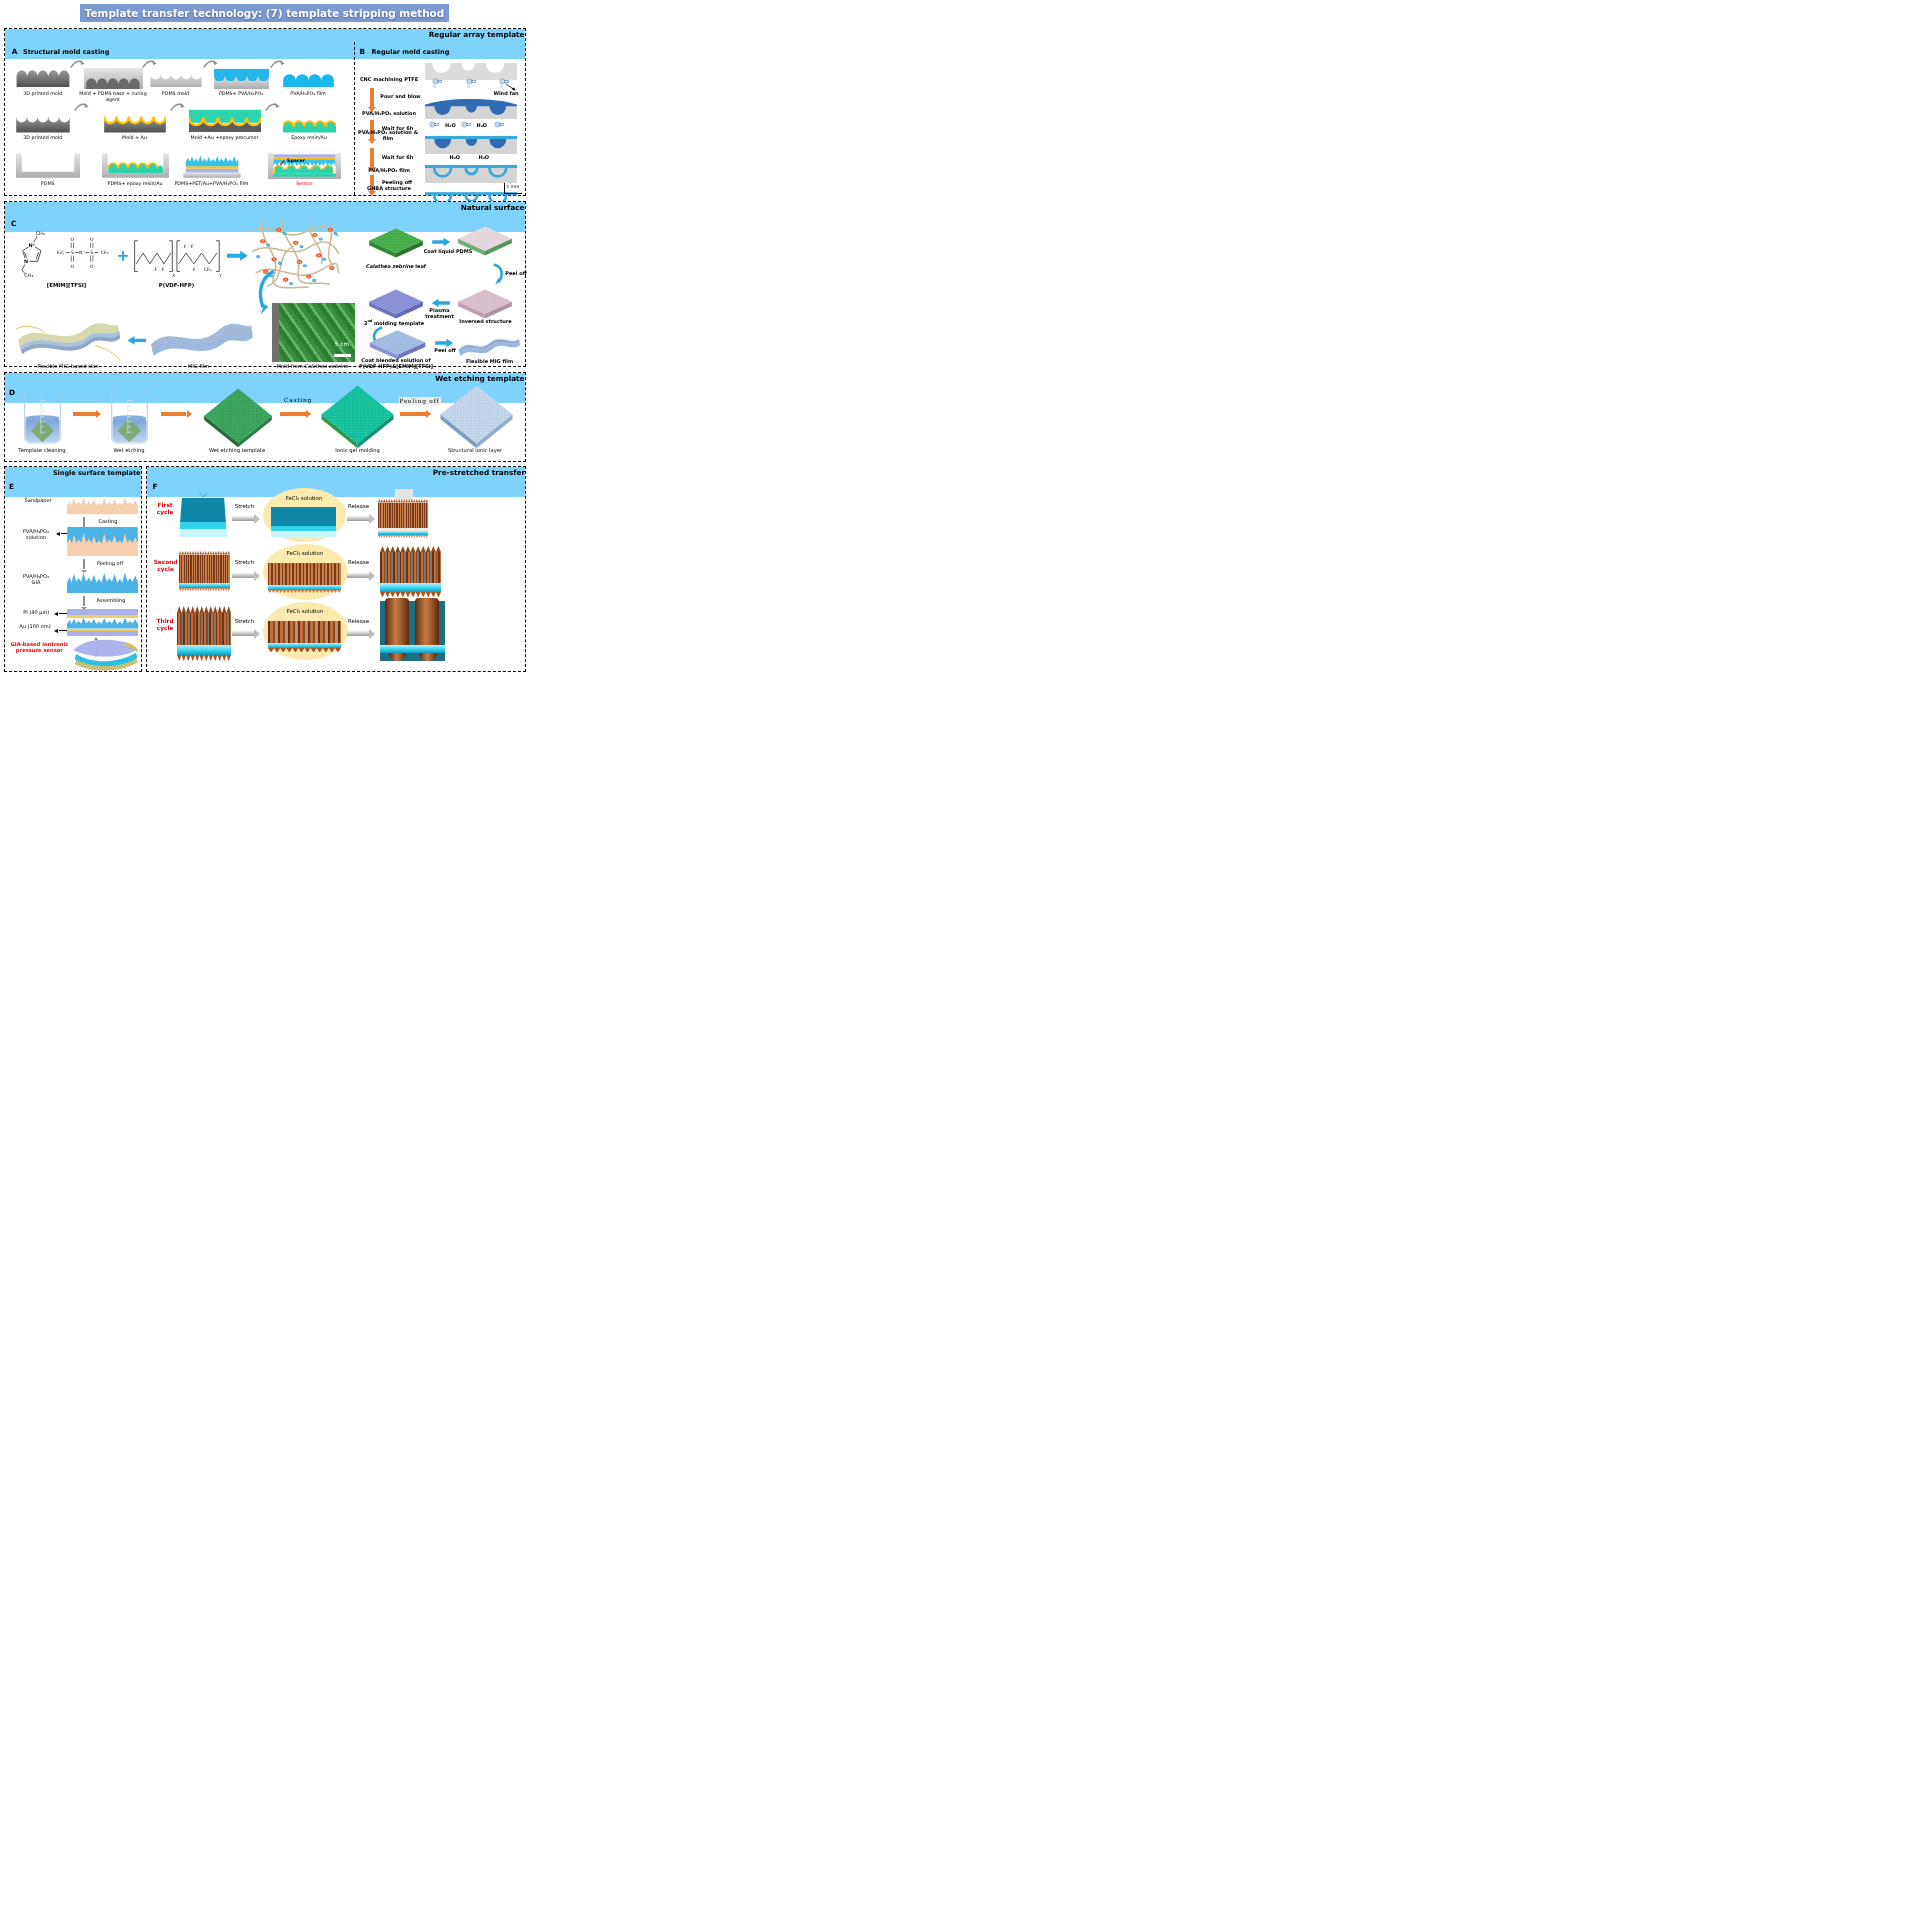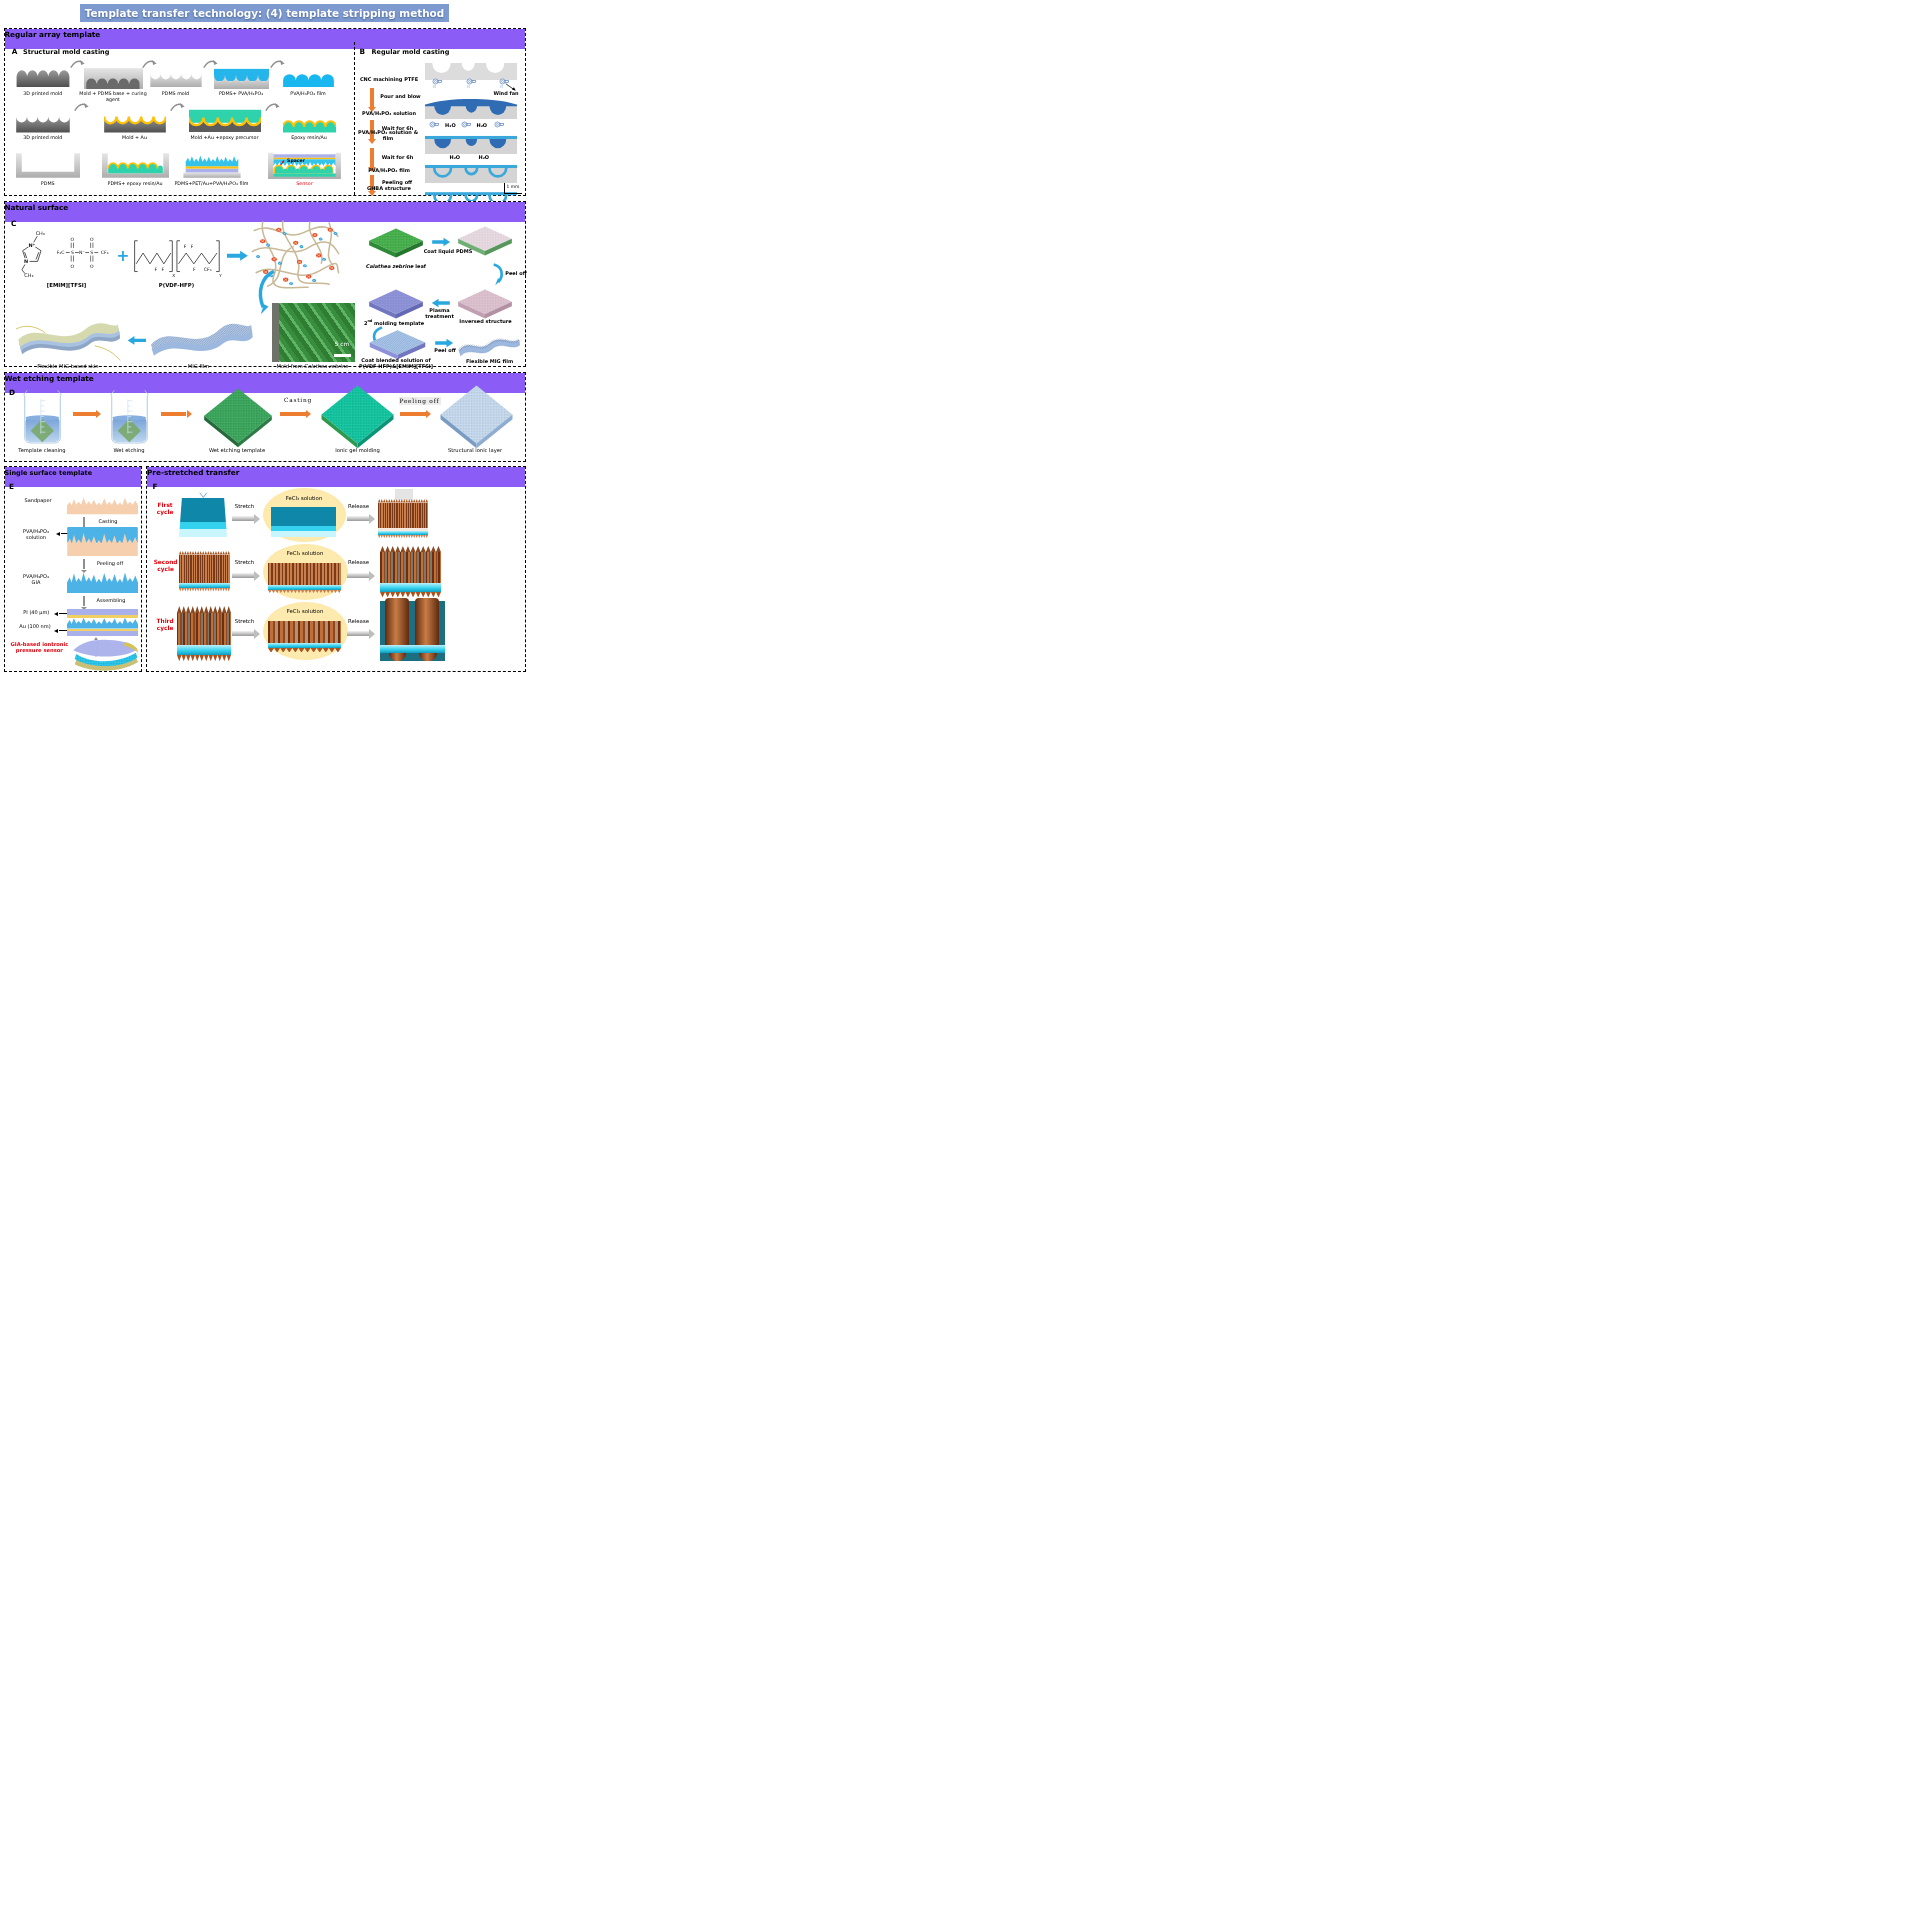--- a/index.html
+++ b/index.html
@@ -1,21 +1,21 @@
 <!DOCTYPE html>
 <html style="font-size:6.2px"><head>
 <meta charset="utf-8">
 <style>
   html,body{margin:0;padding:0;background:#fff}
   .page{position:relative;width:529px;height:675px;background:#fff;
         font-family:"DejaVu Sans","Liberation Sans",sans-serif;color:#000;overflow:hidden}
   .abs{position:absolute}
   .panel{position:absolute;border:1.2px dashed #000;box-sizing:border-box;background:#fff}
-  .strip{position:absolute;left:0;right:0;top:0;height:20px;background:#8b5cf6;
-         font-weight:bold;font-size:7.3px;line-height:12.7px;text-align:left}
+  .strip{position:absolute;left:0;right:0;top:0;height:30px;background:#7dd3fc;
+         font-weight:bold;font-size:7.3px;line-height:12.7px;text-align:right}
   .plet{position:absolute;font-weight:bold;font-size:7.3px}
   .ptitle{position:absolute;font-weight:bold;font-size:6.5px}
   .lbl{position:absolute;font-size:4.8px;line-height:1.18;text-align:center}
   .blbl{position:absolute;font-weight:bold;font-size:5px;line-height:1.15;text-align:center}
   .serif{font-family:"DejaVu Serif","Liberation Serif",serif;letter-spacing:0.8px;font-size:5.8px}
   .red{color:#e8000d}
   .it{font-style:italic}
   
   .oaR{position:absolute;height:4.2px;background:#ed7d31}
   .oaR::after{content:"";position:absolute;right:-5.8px;top:50%;transform:translateY(-50%);
@@ -68,21 +68,21 @@
         <circle cx="5" cy="5" r="1" fill="rgba(255,255,255,.4)"></circle>
       </pattern>
       <pattern id="ridgep" width="6" height="6" patternUnits="userSpaceOnUse">
         <path d="M0,6 L6,0" stroke="rgba(55,80,125,.45)" stroke-width="1.6" fill="none"></path>
       </pattern>
     </defs>
   </svg>
 
   <div class="abs" style="left:80px;top:4.2px;width:369px;height:17.7px;background:#7d9bd1;">
     <div style="width:100%;height:100%;display:flex;align-items:center;justify-content:center;
-                color:#fff;font-weight:bold;font-size:10.4px;text-shadow:0 1.2px 1.9px rgba(30,50,90,.55)">Template transfer technology: (4) template stripping method</div>
+                color:#fff;font-weight:bold;font-size:10.4px;text-shadow:0 1.2px 1.9px rgba(30,50,90,.55)">Template transfer technology: (7) template stripping method</div>
   </div>
 
   <div class="panel" style="left:3.5px;top:28px;width:522px;height:168px;">
     <div class="strip">Regular array template</div>
     <div class="abs" style="left:349px;top:12.7px;bottom:0;border-left:1.2px dashed #000"></div>
 
     <div class="plet" style="left:7.3px;top:18px">A</div>
     <div class="ptitle" style="left:18.5px;top:18.5px">Structural mold casting</div>
 
     <svg class="abs" style="left:11.2px;top:39px" width="54" height="19" viewBox="0 0 139 50">

